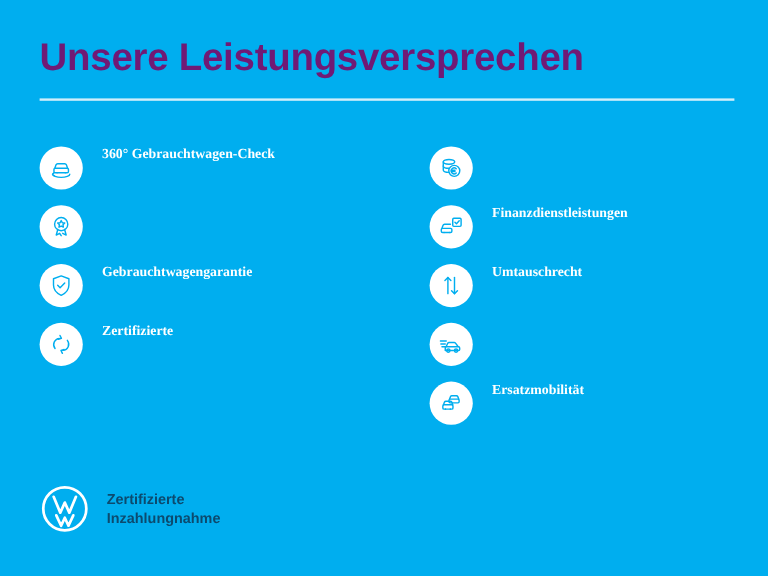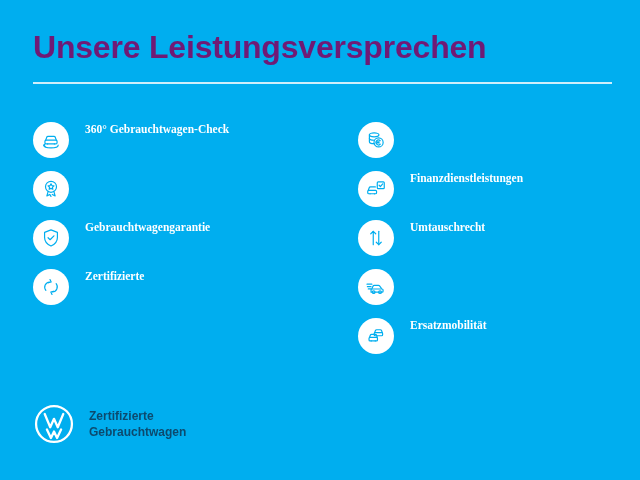--- a/index.html
+++ b/index.html
@@ -250,17 +250,17 @@
   <div class="brand">
     <span class="vw-logo">
       <svg viewBox="0 0 48 48" fill="none" stroke="#ffffff" stroke-width="2.6" stroke-linecap="round" stroke-linejoin="round">
         <circle cx="24" cy="24" r="20.5"></circle>
         <path d="M13.4 12.6l6.3 15.1 4.3-9.6 4.3 9.6 6.3-15.1"></path>
         <path d="M15.9 30.2l4.6 9.9 3.5-7.6 3.5 7.6 4.6-9.9"></path>
       </svg>
     </span>
     <span class="brand-text">
       <span class="brand-line">Zertifizierte</span>
-      <span class="brand-line">Gebrauchtwagen</span>
+      <span class="brand-line">Inzahlungnahme</span>
     </span>
   </div>
 
 </div>
 
 </body></html>

